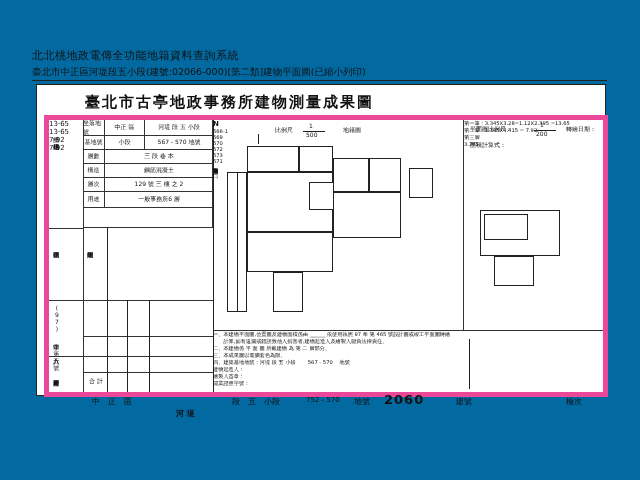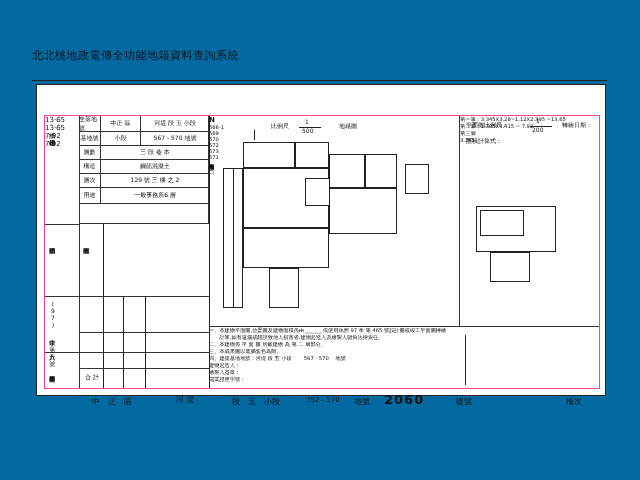--- a/index.html
+++ b/index.html
@@ -9,21 +9,21 @@
   
   .hdr-title{position:absolute;left:32px;top:48px;font-size:11px;letter-spacing:.5px;color:#111;white-space:nowrap;}
   .hdr-sub{position:absolute;left:32px;top:66px;font-size:9.5px;color:#111;white-space:nowrap;}
   .hdr-right{position:absolute;left:372px;top:56px;font-size:7.5px;color:#111;white-space:nowrap;}
 
   
   .doc{position:absolute;left:36px;top:84px;width:568px;height:310px;border:1px solid #222;background:#fff;}
   .doc-title{position:absolute;left:48px;top:8px;font-size:15px;font-weight:bold;letter-spacing:2px;white-space:nowrap;}
 
   
-  .inner{position:absolute;left:7px;top:30px;width:554px;height:272px;border:1px solid #ec4899;}
+  .inner{position:absolute;left:7px;top:30px;width:554px;height:272px;border:5px solid #ec4899;}
 
   
   .leftcol{position:absolute;left:0;top:0;width:34px;height:100%;border-right:1px solid #333;}
   .vlabel{writing-mode:vertical-rl;text-orientation:upright;font-size:6px;line-height:1.05;letter-spacing:0px;color:#111;}
   .thin{position:absolute;background:#333;}
 
   
   .tbl{position:absolute;left:34px;top:0;width:130px;height:108px;border-right:1px solid #333;border-bottom:1px solid #333;box-sizing:border-box;}
   .tbl .r{position:absolute;left:0;width:100%;border-bottom:1px solid #333;box-sizing:border-box;font-size:6px;}
   .tbl .c{position:absolute;top:0;height:100%;border-right:1px solid #333;box-sizing:border-box;display:flex;align-items:center;justify-content:center;font-size:6px;}
@@ -50,24 +50,26 @@
 
   .hline{position:absolute;background:#222;height:1px;}
   .vline{position:absolute;background:#222;width:1px;}
 </style>
 </head>
 <body>
 
 <div class="page">
 
   <div class="hdr-title">北北桃地政電傳全功能地籍資料查詢系統</div>
+  <div class="hdr-sub">臺北市中正區河堤段五小段(建號:02066-000)[第二類]建物平面圖(已縮小列印)</div>
   <div class="hline" style="left:32px;top:80px;width:575px;height:1px;background:#222;"></div>
 
   <div class="doc">
 
+    <div class="doc-title">臺北市古亭地政事務所建物測量成果圖</div>
 
     <div class="inner">
 
       <div class="leftcol">
         <div class="thin" style="left:0;top:108px;width:34px;height:1px;"></div>
         <div class="thin" style="left:0;top:180px;width:34px;height:1px;"></div>
         <div class="thin" style="left:0;top:236px;width:34px;height:1px;"></div>
         <div style="position:absolute;left:4px;top:4px;"><span class="vlabel">申請  建物標示</span></div>
         <div style="position:absolute;left:4px;top:112px;"><span class="vlabel">建物面積</span></div>
         <div style="position:absolute;left:4px;top:184px;"><span class="vlabel">(97)  中正字 第 八六五 號</span></div>
@@ -185,21 +187,21 @@
         <div class="txt5" style="left:262px;top:14px;">建物起造人：</div>
         <div class="txt5" style="left:262px;top:28px;">繪製人簽章：</div>
         <div class="txt5" style="left:262px;top:42px;">開業證照字號：</div>
         <div class="vline" style="left:256px;top:8px;height:50px;"></div>
       </div>
     </div>
   </div>
 
   <div class="foot">
     <div class="fi" style="left:56px;top:2px;">中　正　區</div>
-    <div class="fi" style="left:140px;top:0;">河  堤</div>
+    <div class="fi" style="left:140px;top:14px;font-weight:bold;">河  堤</div>
     <div class="fi" style="left:196px;top:2px;">段　五　小段</div>
     <div class="fi" style="left:270px;top:2px;font-size:7px;">752 - 570</div>
     <div class="fi" style="left:318px;top:2px;">地號</div>
     <div class="fi bignum" style="left:348px;top:-2px;">2060</div>
     <div class="fi" style="left:420px;top:2px;">建號</div>
     <div class="fi" style="left:530px;top:2px;">檢次</div>
   </div>
 
 </div>
 

